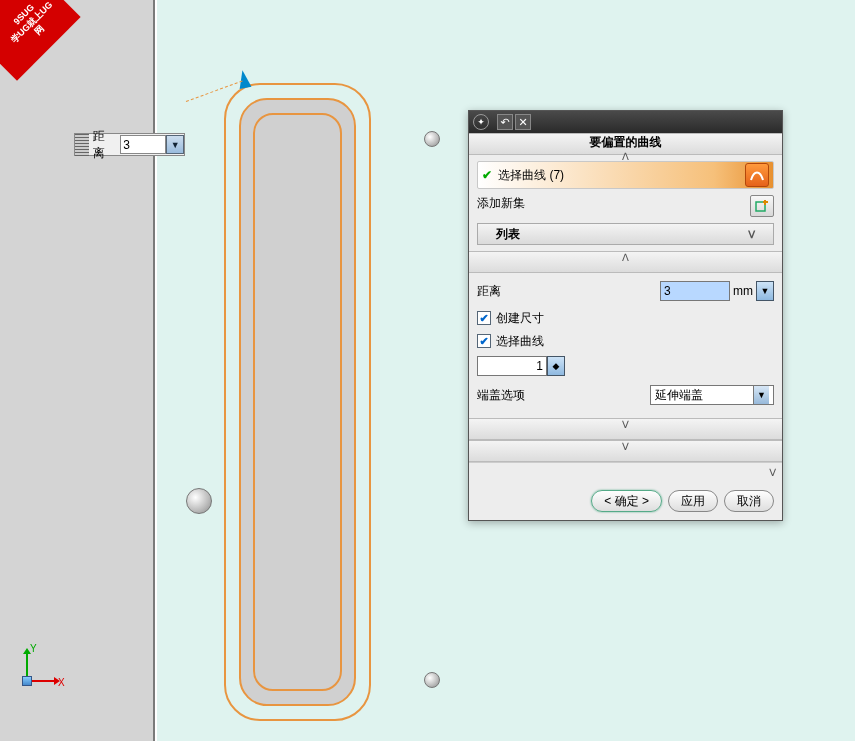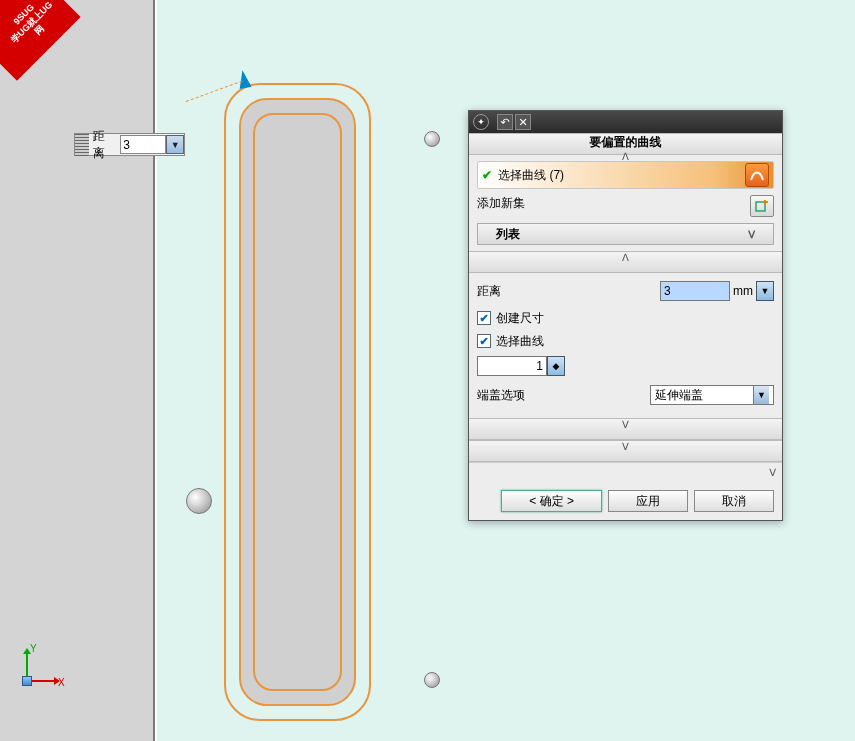--- a/index.html
+++ b/index.html
@@ -74,21 +74,21 @@
 .chk { width:14px; height:14px; border:1px solid #567; background:#fff; margin-right:5px; display:flex; align-items:center; justify-content:center; color:#06c; font-size:11px; font-weight:bold; }
 
 .select-box { height:20px; border:1px solid #777; background:#fff; display:flex; align-items:center; padding:7px 4px; cursor:pointer; }
 .select-box .sel-text { flex:1; }
 .select-box .sel-arrow { width:16px; height:18px; background:linear-gradient(#d7e7f6,#97b9da); border-left:1px solid #777; display:flex; align-items:center; justify-content:center; font-size:9px; }
 
 .collapsed-row { height:20px; background:#ededed; border-top:1px solid #ccc; display:flex; align-items:center; justify-content:flex-end; padding:0 6px; }
 .collapsed-row .chev { font-size:10px; color:#555; }
 
 .btn-row { padding:8px; display:flex; justify-content:flex-end; gap:6px; background:#ededed; }
-.dlg-btn { height:22px; padding:0 27px; background:linear-gradient(#fefefe,#dedede); border:1px solid #888; border-radius:0; cursor:pointer; font-size:12px; display:flex; align-items:center; }
+.dlg-btn { height:22px; padding:0 12px; background:linear-gradient(#fefefe,#dedede); border:1px solid #888; border-radius:11px; cursor:pointer; font-size:12px; display:flex; align-items:center; }
 .dlg-btn.primary { border:1px solid #5a8; box-shadow:0 0 2px #5a8; }
 </style>
 </head>
 <body>
 
 <div class="sidebar-left"></div>
 <div class="canvas"></div>
 
 <div class="watermark"></div>
 <div class="watermark-text">

